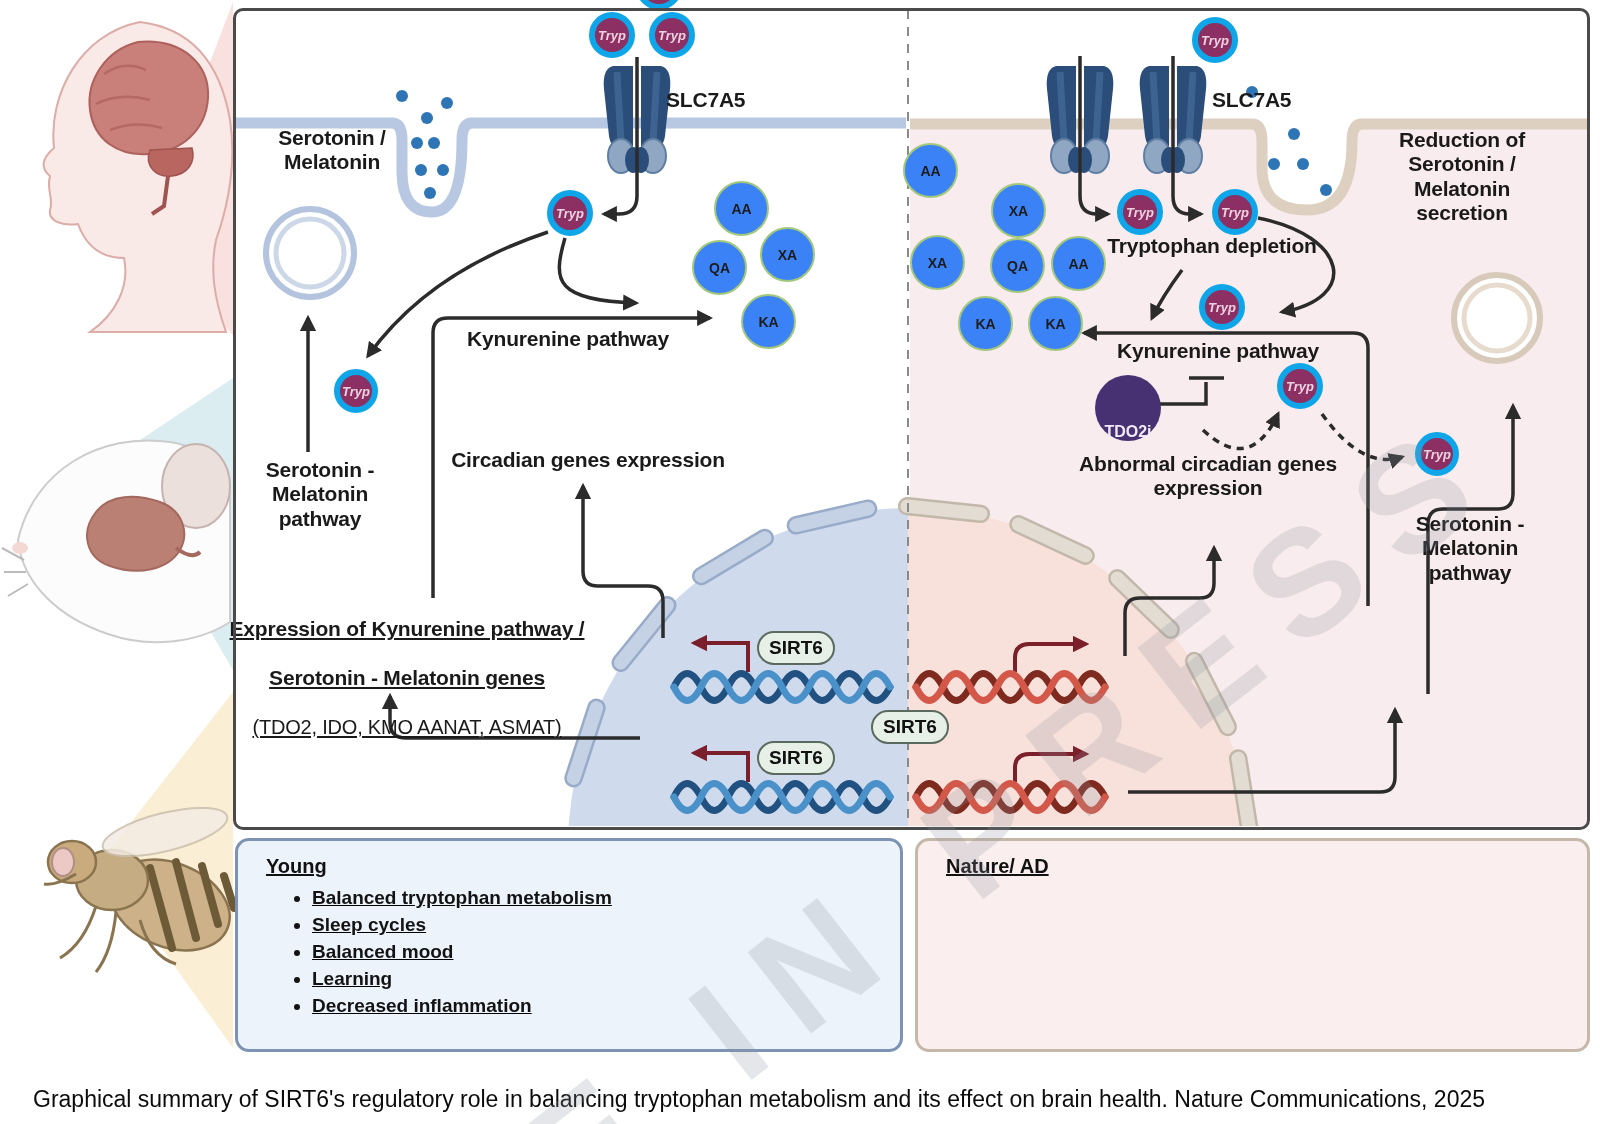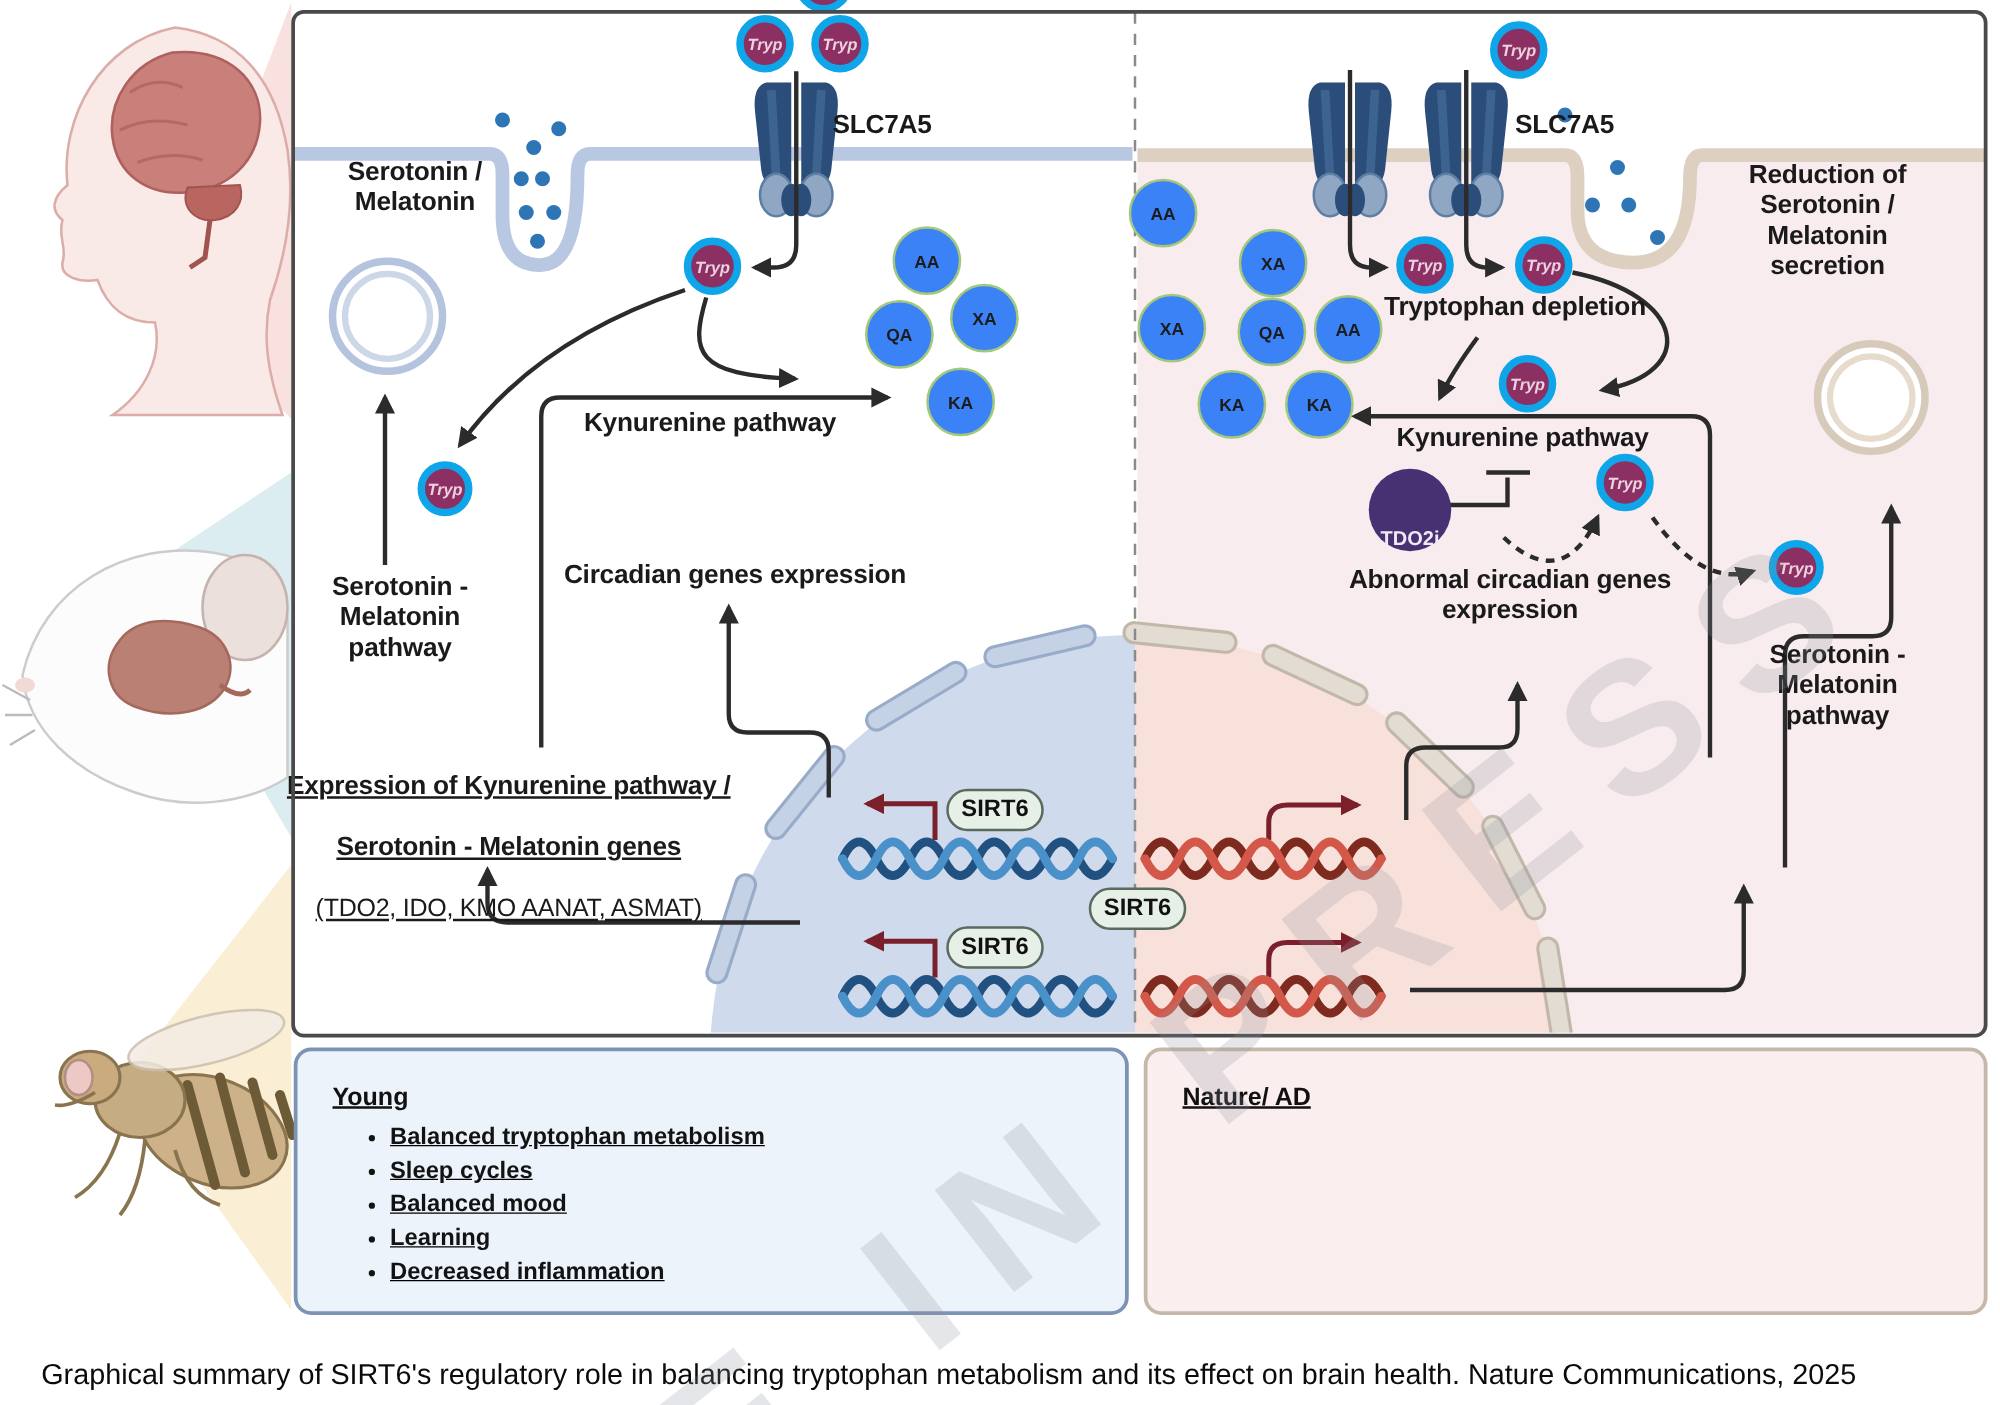--- a/index.html
+++ b/index.html
@@ -22,21 +22,21 @@
         border:2.5px solid #5a6a5e;font-weight:700;font-size:19px;color:#111;
         display:flex;align-items:center;justify-content:center;z-index:3;box-sizing:border-box;text-align:center;}
   #panel-bg{left:233px;top:8px;width:1357px;height:822px;background:#ffffff;border-radius:10px;z-index:1;}
   #panel-border{left:233px;top:8px;width:1357px;height:822px;border:3px solid #4a4a4a;
         border-radius:10px;z-index:5;box-sizing:border-box;pointer-events:none;}
   #overlay-svg{left:0;top:0;z-index:2;}
   #art-svg{left:0;top:0;z-index:0;}
   .box{position:absolute;z-index:4;box-sizing:border-box;border-radius:14px;padding:14px 18px 10px 28px;}
   #young-box{left:235px;top:838px;width:668px;height:214px;background:#ecf3fa;border:3px solid #7d93b4;}
   #aging-box{left:915px;top:838px;width:675px;height:214px;background:#faeeee;border:3px solid #c6b8a8;}
-  .box-title{font-size:20px;font-weight:700;text-decoration:underline;color:#111;margin-bottom:6px;margin-top:12px;}
+  .box-title{font-size:20px;font-weight:700;text-decoration:underline;color:#111;margin-bottom:6px;}
   .box ul{margin:0;padding-left:46px;text-decoration:underline;}
   .box li{font-size:19px;font-weight:700;color:#131313;}
   #young-box li{line-height:27px;}
   #aging-box li{line-height:24.5px;}
   #caption{left:33px;top:1086px;width:1540px;font-size:23px;color:#0b0b0b;z-index:3;position:absolute;}
   #watermark{left:600px;top:1070px;transform:rotate(-38deg);transform-origin:left bottom;
         font-size:150px;font-weight:700;color:#8d939d;opacity:.22;letter-spacing:34px;
         z-index:6;pointer-events:none;white-space:nowrap;position:absolute;}
 </style>
 </head>

